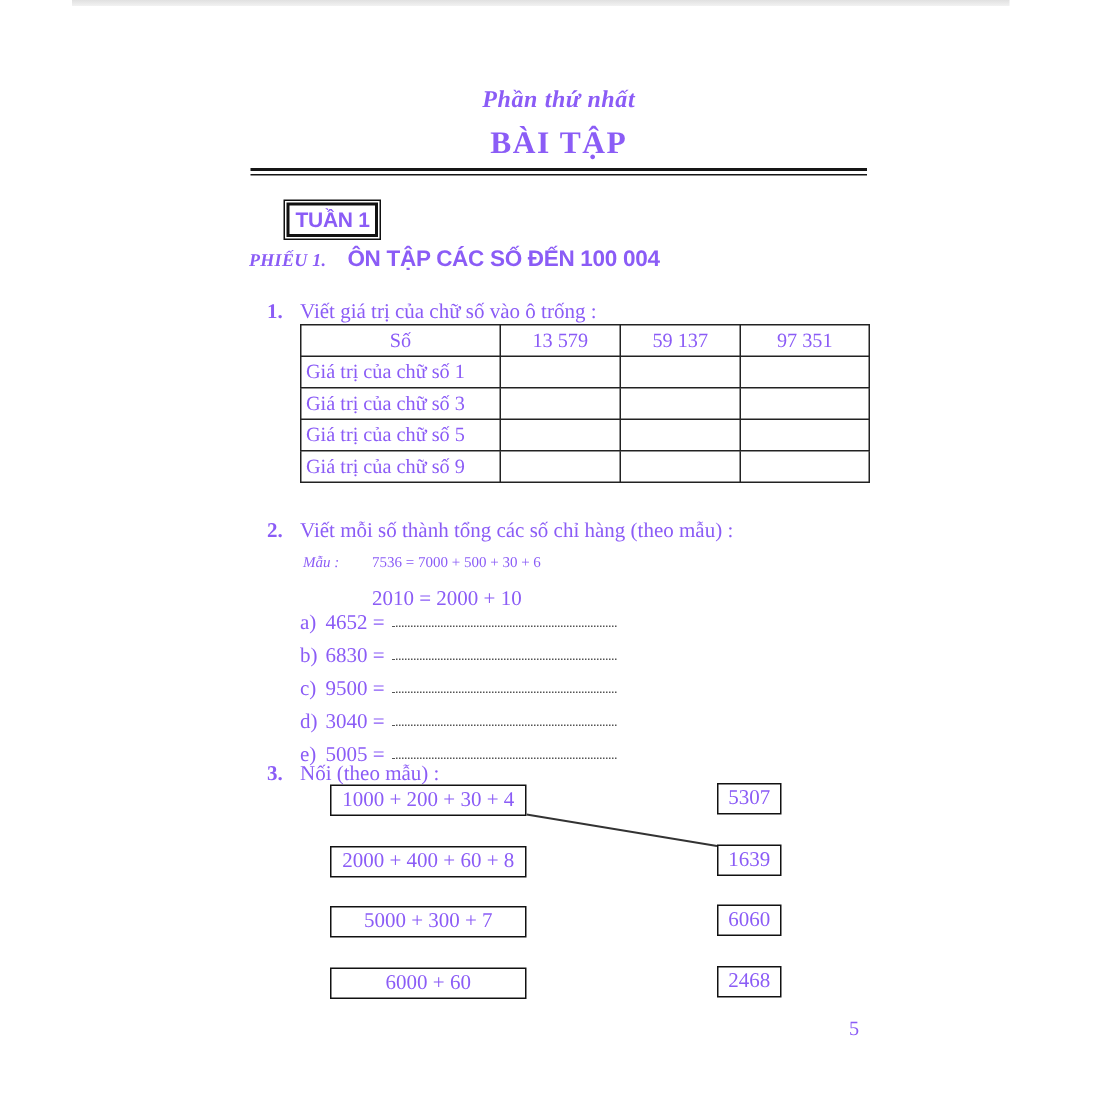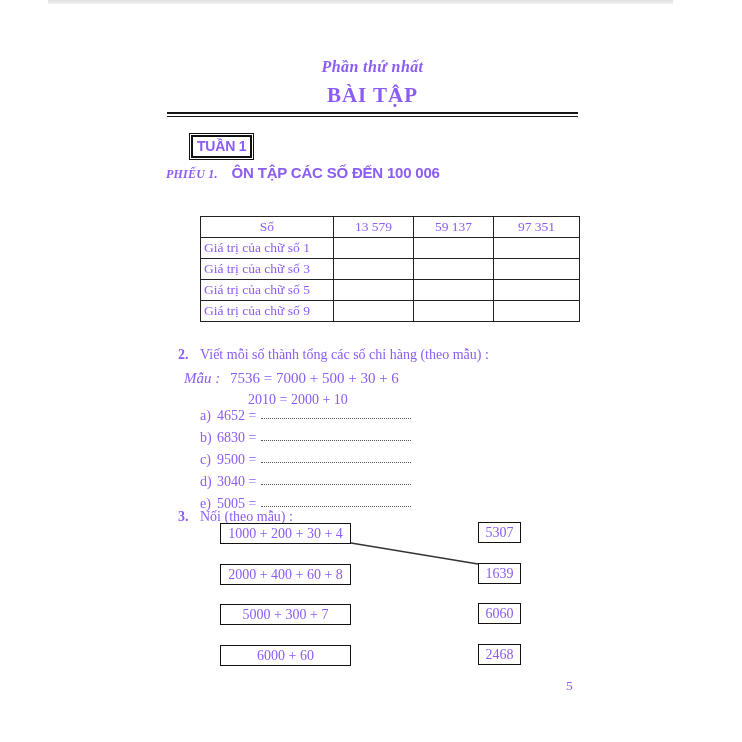--- a/index.html
+++ b/index.html
@@ -81,21 +81,21 @@
     border: 1px solid #222;
     height: 20px;
     padding: 0;
     font-weight: normal;
     text-align: center;
   }
   table.value-table td.lbl { text-align: left; padding-left: 3px; }
   .c0 { width: 133px; } .c1 { width: 80px; } .c2 { width: 80px; } .c3 { width: 86px; }
 
   
-  .example-line1 { left: 184px; top: 370px; font-size: 15px; white-space: nowrap; }
+  .example-line1 { left: 202px; top: 370px; font-size: 10px; white-space: nowrap; }
   .mau { display: inline-block; width: 46px; font-style: italic; }
   .example-line2 { left: 248px; top: 392px; font-size: 14px; white-space: nowrap; }
 
   .sum-item { left: 200px; font-size: 14px; white-space: nowrap; }
   .sum-letter { display: inline-block; width: 17px; }
   .dots {
     display: inline-block;
     width: 150px; height: 1px;
     border-bottom: 1.6px dotted #555;
     margin-left: 5px;
@@ -125,23 +125,26 @@
 
   <div class="abs top-strip"></div>
 
   <div class="abs part-title">Phần thứ nhất</div>
   <div class="abs main-title">BÀI TẬP</div>
   <div class="abs double-rule"></div>
 
   <div class="abs week-badge">TUẦN 1</div>
 
   <div class="abs sheet-head">
-    <span class="sheet-label">PHIẾU 1.</span><span class="sheet-title">ÔN TẬP CÁC SỐ ĐẾN 100 006</span>
-  </div>
-
+    <span class="sheet-label">PHIẾU 1.</span><span class="sheet-title">ÔN TẬP CÁC SỐ ĐẾN 100 004</span>
+  </div>
+
+  <div class="abs item-line ex1-line">
+    <span class="item-no">1.</span><span>Viết giá trị của chữ số vào ô trống :</span>
+  </div>
 
   <table class="value-table">
     <colgroup>
         <col class="c0">
         <col class="c1">
         <col class="c2">
         <col class="c3">
       </colgroup>
     <tbody>
         <tr>

